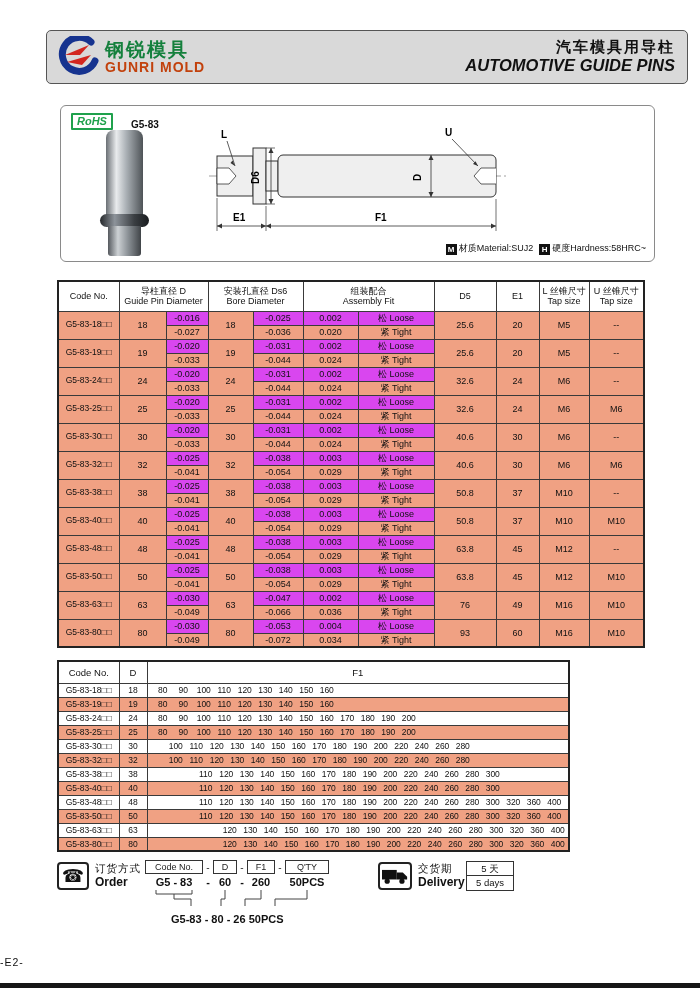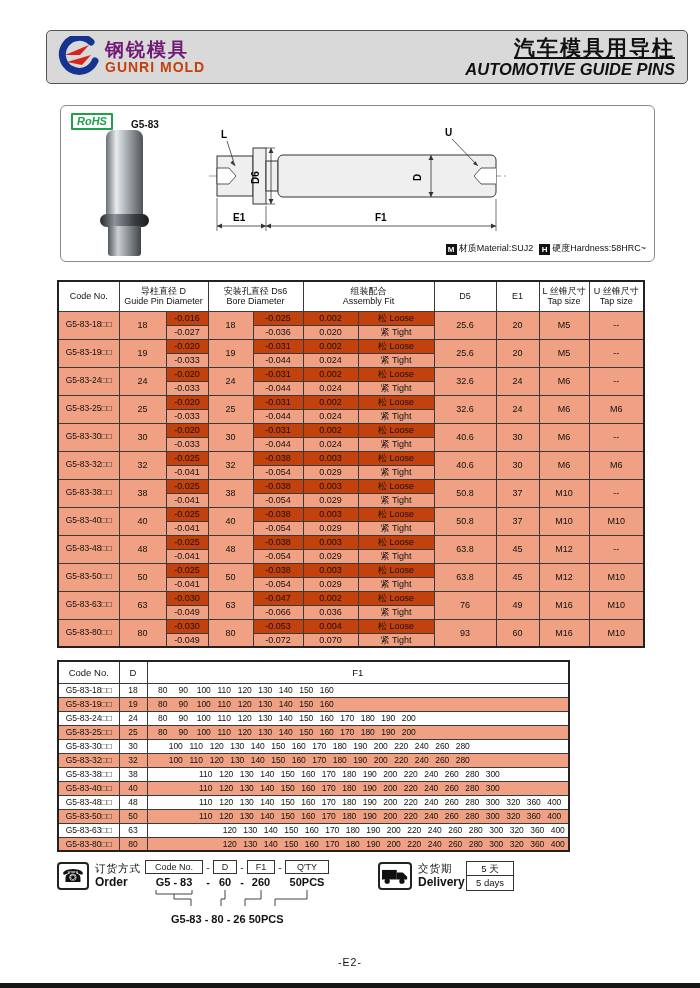--- a/index.html
+++ b/index.html
@@ -6,24 +6,24 @@
   body { background:#fff; }
   .page { position:relative; width:700px; height:988px; background:#fff; overflow:hidden;
           font-family:"Liberation Sans", sans-serif; color:#111; }
 
   
   .topbar { position:absolute; left:46px; top:30px; width:642px; height:54px;
             background:#d9d9d9; border:1px solid #555; border-radius:5px;
             display:flex; align-items:center; padding:0 12px 0 8px; }
   .logo { width:46px; height:42px; flex:0 0 auto; }
   .brand { margin-left:4px; line-height:1.05; }
-  .brand-cn { color:#701a75; font-weight:bold; font-size:19px; letter-spacing:2px; }
+  .brand-cn { color:#15803d; font-weight:bold; font-size:19px; letter-spacing:2px; }
   .brand-en { color:#c2410c; font-weight:bold; font-size:14px; letter-spacing:1px; }
   .titles { margin-left:auto; text-align:right; line-height:1.2; }
-  .title-cn { font-weight:bold; font-size:21px; letter-spacing:2px;text-decoration:underline; }
+  .title-cn { font-weight:bold; font-size:15px; letter-spacing:2px; }
   .title-en { font-weight:bold; font-style:italic; font-size:16.5px; }
 
   
   .panel { position:absolute; left:60px; top:105px; width:595px; height:157px;
            border:1px solid #8a8a8a; border-radius:6px; background:#fff; }
   .rohs { position:absolute; left:10px; top:7px; border:2px solid #1fa14c; border-radius:1px;
           color:#1fa14c; font-weight:bold; font-style:italic; font-size:11px; padding:0 4px 1px 4px; }
   .model { position:absolute; left:70px; top:13px; font-weight:bold; font-size:10px; }
   .pin-photo { position:absolute; left:36px; top:24px; width:54px; }
   .pp-top { width:37px; height:86px; margin:0 auto;
@@ -40,21 +40,21 @@
   .sq { display:inline-block; background:#111; color:#fff; font-weight:bold; font-size:8px;
         width:11px; height:11px; line-height:11px; text-align:center; margin:0 2px 0 6px; vertical-align:-1px; }
 
   
   table.spec { position:absolute; left:57px; top:280px; width:586px;
                border-collapse:collapse; table-layout:fixed; border:2px solid #222; }
   table.spec th, table.spec td { border:1px solid #3a3a3a; font-size:9px; font-weight:normal;
                text-align:center; vertical-align:middle; padding:0; line-height:1.15; }
   table.spec th { background:#fff; height:30px; }
   table.spec td { background:#f0a183; height:14px; }
-  table.spec td.white { background:#c2410c; }
+  table.spec td.white { background:#d946ef; }
   table.spec td.code { font-size:8.5px; }
 
   
   table.f1 { position:absolute; left:57px; top:660px; width:511px;
              border-collapse:collapse; table-layout:fixed; border:2px solid #222; }
   table.f1 th, table.f1 td { border:1px solid #3a3a3a; font-size:9.5px; font-weight:normal;
              text-align:center; vertical-align:middle; padding:0; }
   table.f1 th { background:#fff; height:22px; }
   table.f1 td { height:14px; background:#fff; font-size:8.5px; }
   table.f1 tr.alt td { background:#f0a183; }
@@ -77,21 +77,21 @@
   .o-box { border:1px solid #333; font-size:9px; color:#222; padding:1px 2px; background:#fff;
            text-align:center; width:100%; }
   .o-dash { font-size:10px; color:#333; }
   .o-val { font-weight:bold; font-size:11px; margin-top:2px; white-space:nowrap; }
   .o-code { font-weight:bold; font-size:11px; margin-left:26px; margin-top:1px; white-space:nowrap; }
   .deliv-box { position:absolute; left:466px; top:861px; width:48px; height:30px;
                border:1.5px solid #333; background:#fff; text-align:center; }
   .deliv-box .r1 { font-size:9.5px; height:14px; line-height:14px; border-bottom:1px solid #333; }
   .deliv-box .r2 { font-size:9.5px; height:13px; line-height:13px; }
 
-  .pageno { position:absolute; left:0; top:956px; width:700px; text-align:center;
+  .pageno { position:absolute; left:0; top:956px; width:700px; 
             font-size:10.5px; letter-spacing:1px; }
   .bottom-bar { position:absolute; left:0; bottom:0; width:700px; height:5px; background:#161616; }
 
   svg text { font-family:"Liberation Sans", sans-serif; }
 </style>
 </head>
 <body>
 
 <div class="page">
 
@@ -436,21 +436,21 @@
             <td class="white">0.004</td>
             <td class="white">松 Loose</td>
             <td rowspan="2">93</td>
             <td rowspan="2">60</td>
             <td rowspan="2">M16</td>
             <td rowspan="2">M10</td>
           </tr>
           <tr>
             <td>-0.049</td>
             <td>-0.072</td>
-            <td>0.070</td>
+            <td>0.034</td>
             <td>紧 Tight</td>
           </tr>
         </tbody>
       </table>
     </div>
   <div id="f1-mount">
       <table class="f1">
         <colgroup>
           <col style="width: 61px;">
           <col style="width: 28px;">

